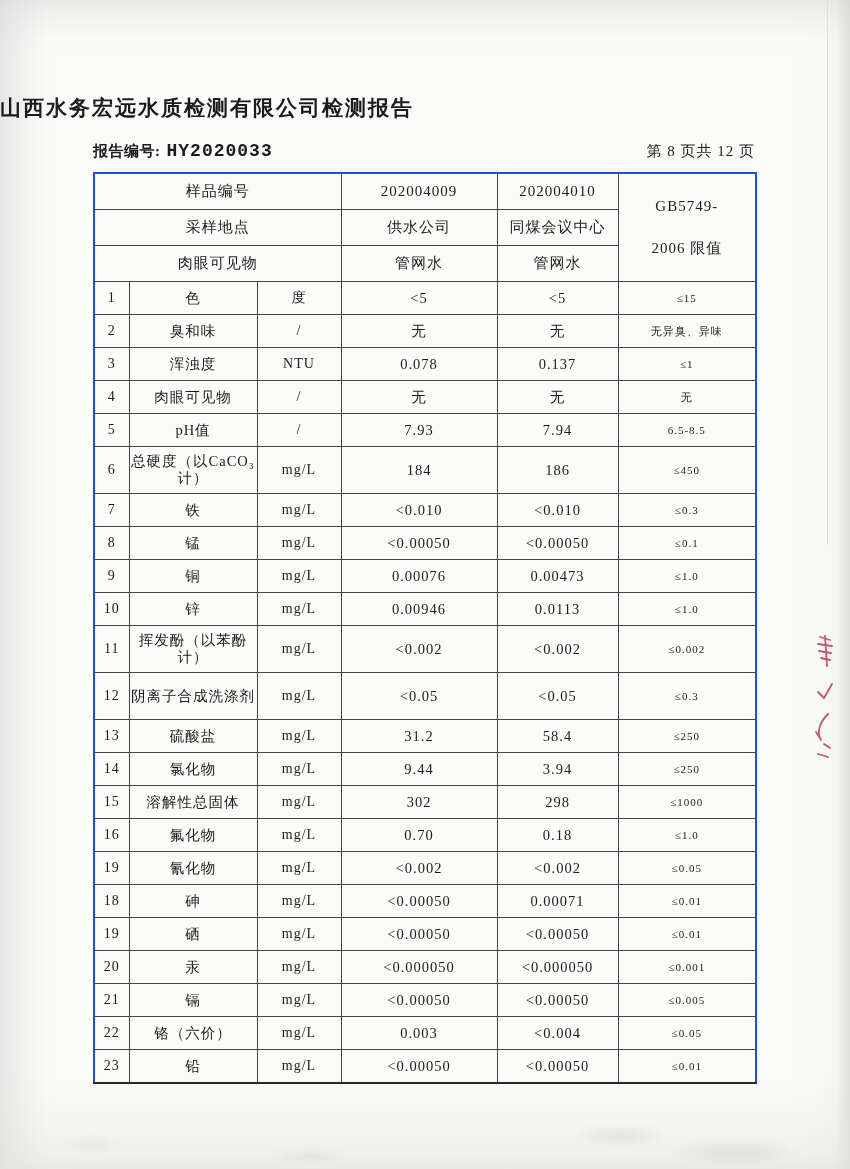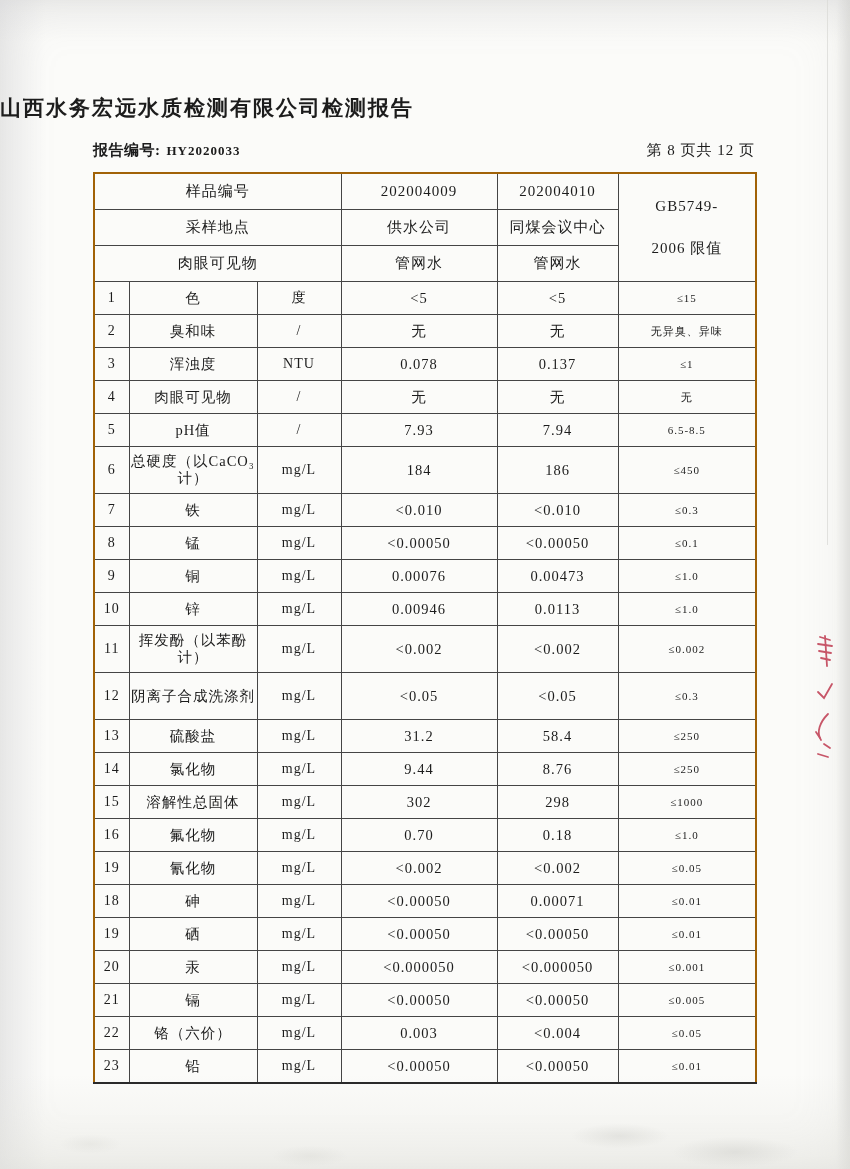--- a/index.html
+++ b/index.html
@@ -31,35 +31,35 @@
   .title{
     position:absolute;left:0;top:94px;width:100%;margin:0;
     font-size:21px;font-weight:700;letter-spacing:2px;
   }
   .meta{
     position:absolute;left:93px;top:141px;width:662px;
     display:flex;justify-content:space-between;align-items:baseline;
     font-size:15px;font-weight:600;
   }
   .report-no span{letter-spacing:.5px;}
-  .report-no .val{margin-left:6px;letter-spacing:1px;font-family:Liberation Serif, serif;font-size:13px;margin-top:44px;}
+  .report-no .val{margin-left:6px;letter-spacing:1px;font-family:Liberation Mono, monospace;font-size:18px;margin-top:44px;}
   .page-indicator{letter-spacing:1px;font-weight:500;}
 
   table.report{
     position:absolute;left:93px;top:172px;width:662px;
     border-collapse:collapse;table-layout:fixed;
     font-size:14.5px;
   }
   table.report td{
     border:1.5px solid #454545;
     text-align:center;vertical-align:middle;
     padding:0;line-height:1.18;
     letter-spacing:1px;
   }
-  table.report{border:2px solid #a16207;}
+  table.report{border:2px solid #1d4ed8;}
   tr.hrow td{height:34px;font-size:15px;}
   td.hlabel{letter-spacing:3px;}
   tr.data td{height:32px;}
   tr.data.tall td{height:46px;}
   tbody tr:last-child td{border-bottom:2.5px solid #2a2a2a;}
   td.c-no{font-size:14px;letter-spacing:0;}
   td.c-name{text-align:left;padding:2px 4px 2px 8px;letter-spacing:2px;font-size:14.5px;}
   td.c-unit{font-size:14px;}
   td.c-limit{font-size:11px;letter-spacing:.5px;}
   td.limit-head{font-size:15px;letter-spacing:1px;}
@@ -219,21 +219,21 @@
     <td class="c-unit">mg/L</td>
     <td class="c-v">31.2</td>
     <td class="c-v">58.4</td>
     <td class="c-limit">≤250</td>
   </tr>
       <tr class="data">
     <td class="c-no">14</td>
     <td class="c-name">氯化物</td>
     <td class="c-unit">mg/L</td>
     <td class="c-v">9.44</td>
-    <td class="c-v">8.76</td>
+    <td class="c-v">3.94</td>
     <td class="c-limit">≤250</td>
   </tr>
       <tr class="data">
     <td class="c-no">15</td>
     <td class="c-name">溶解性总固体</td>
     <td class="c-unit">mg/L</td>
     <td class="c-v">302</td>
     <td class="c-v">298</td>
     <td class="c-limit">≤1000</td>
   </tr>

